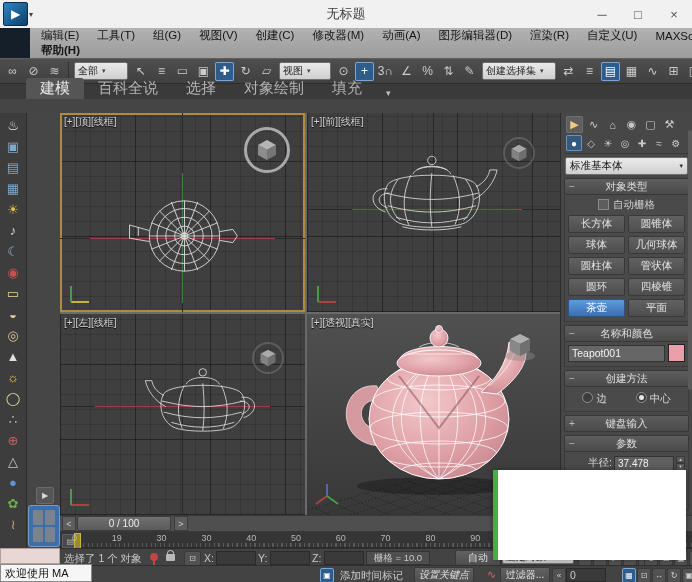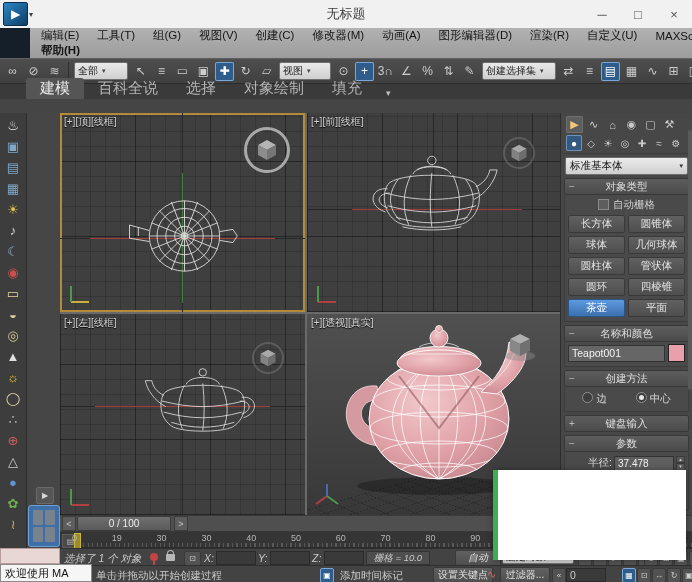--- a/index.html
+++ b/index.html
@@ -143,21 +143,21 @@
             border-bottom:1px solid #2b2b2b;box-sizing:border-box;
             background-image:repeating-linear-gradient(90deg, rgba(255,255,255,.18) 0 1px, transparent 1px 4.5px);
             background-size:100% 4px;background-position:10px bottom;background-repeat:no-repeat;}
   #ruler-mini{position:absolute;left:2px;top:2px;width:15px;height:12px;background:#4a4a4a;
               border:1px solid #5e5e5e;color:#bbb;font-size:8px;display:flex;align-items:center;justify-content:center;}
   #frame-marker{position:absolute;left:14px;top:1px;width:5px;height:14px;background:#9a8c2e;border:1px solid #c8b83c;}
   #ticklabels{position:absolute;left:12px;top:1px;width:458px;display:flex;justify-content:space-between;}
   #ticklabels span{font-size:9px;color:#b5b5b5;}
   
   .statusrow{position:absolute;left:0;width:692px;height:17px;background:#434343;border-top:1px solid #2f2f2f;box-sizing:border-box;}
-  #status1{top:548px;font-style:italic;} #status2{top:565px;}
+  #status1{top:548px;} #status2{top:565px;}
   .st{position:absolute;color:#c9c9c9;font-size:10.5px;white-space:nowrap;}
   .sfield{position:absolute;height:12px;background:#3a3a3a;border:1px solid #2a2a2a;top:2px;}
   .gridbox{position:absolute;left:356px;top:2px;width:62px;height:12px;background:#4e4e4e;
            border:1px solid #333;color:#c9c9c9;font-size:9.5px;display:flex;align-items:center;justify-content:center;}
   .sbtn{position:absolute;height:14px;background:linear-gradient(#616161,#4e4e4e);border:1px solid #393939;
         border-radius:2px;color:#e0e0e0;font-size:10px;display:flex;align-items:center;justify-content:center;top:1px;}
   .sdrop{position:absolute;height:14px;background:linear-gradient(#e9e9e9,#cfcfcf);border:1px solid #6e6e6e;
          border-radius:2px;color:#1c1c1c;font-size:10px;display:flex;align-items:center;padding:0 3px;top:1px;box-sizing:border-box;}
   .sdrop .dd{margin-left:auto;font-size:7px;}
   .miconrow{position:absolute;top:2px;display:flex;gap:1px;}
@@ -624,24 +624,23 @@
     <div class="miconrow" style="left:644px;">
 
     <span class="micon">⊕</span>
         <span class="micon">⊞</span>
         <span class="micon">▣</span>
         <span class="micon">◉</span>
       </div>
   </div>
 
   <div class="statusrow" id="status2">
-    <span class="st" style="left:96px;top:3px;">单击并拖动以开始创建过程</span>
     <span class="micon hl" style="position:absolute;left:320px;top:2px;">▣</span>
     <span class="st" style="left:340px;top:3px;">添加时间标记</span>
-    <div class="sbtn" style="left:433px;width:58px;">设置关键点</div>
+    <div class="sbtn" style="left:414px;width:58px;font-style:italic;">设置关键点</div>
     <span class="st squig" style="left:487px;top:2px;">∿</span>
     <div class="sbtn" style="left:500px;width:48px;">过滤器...</div>
     <span class="micon" style="position:absolute;left:552px;top:2px;">«</span>
     <div class="sfield" style="left:566px;width:38px;">
       <span class="st" style="left:3px;top:0px;">0</span>
     </div>
     <div class="miconrow" style="left:622px;">
 
     <span class="micon hl">▦</span>
         <span class="micon">⊡</span>

